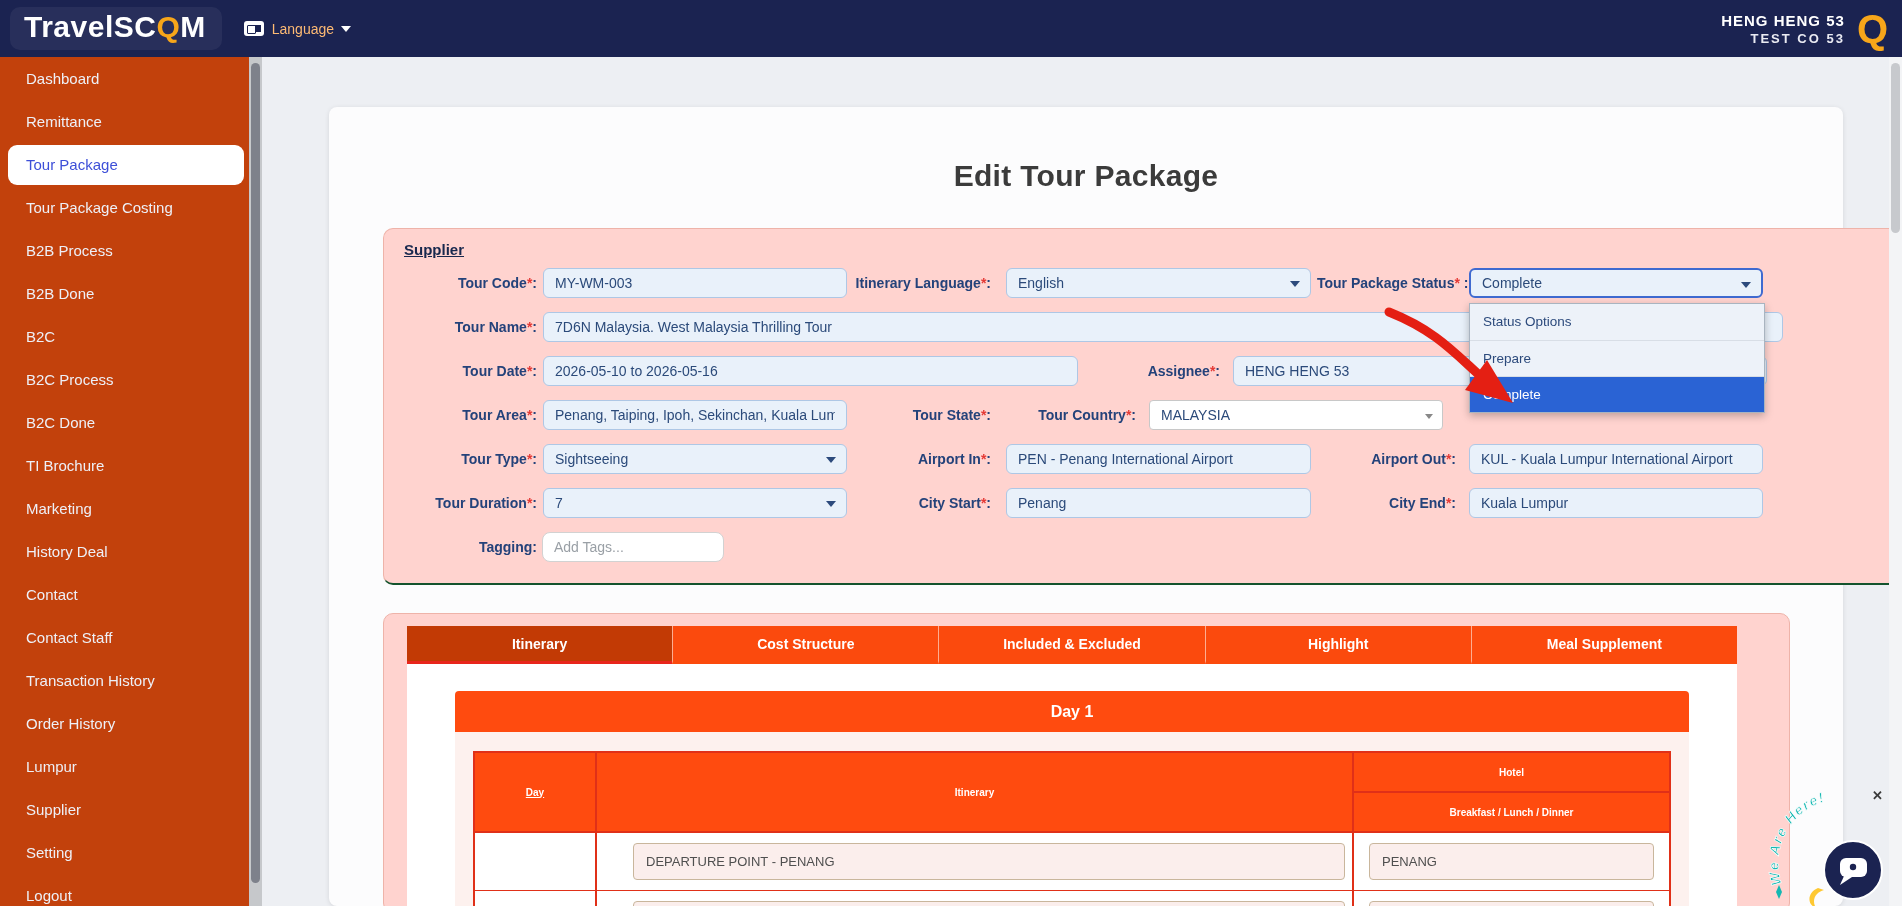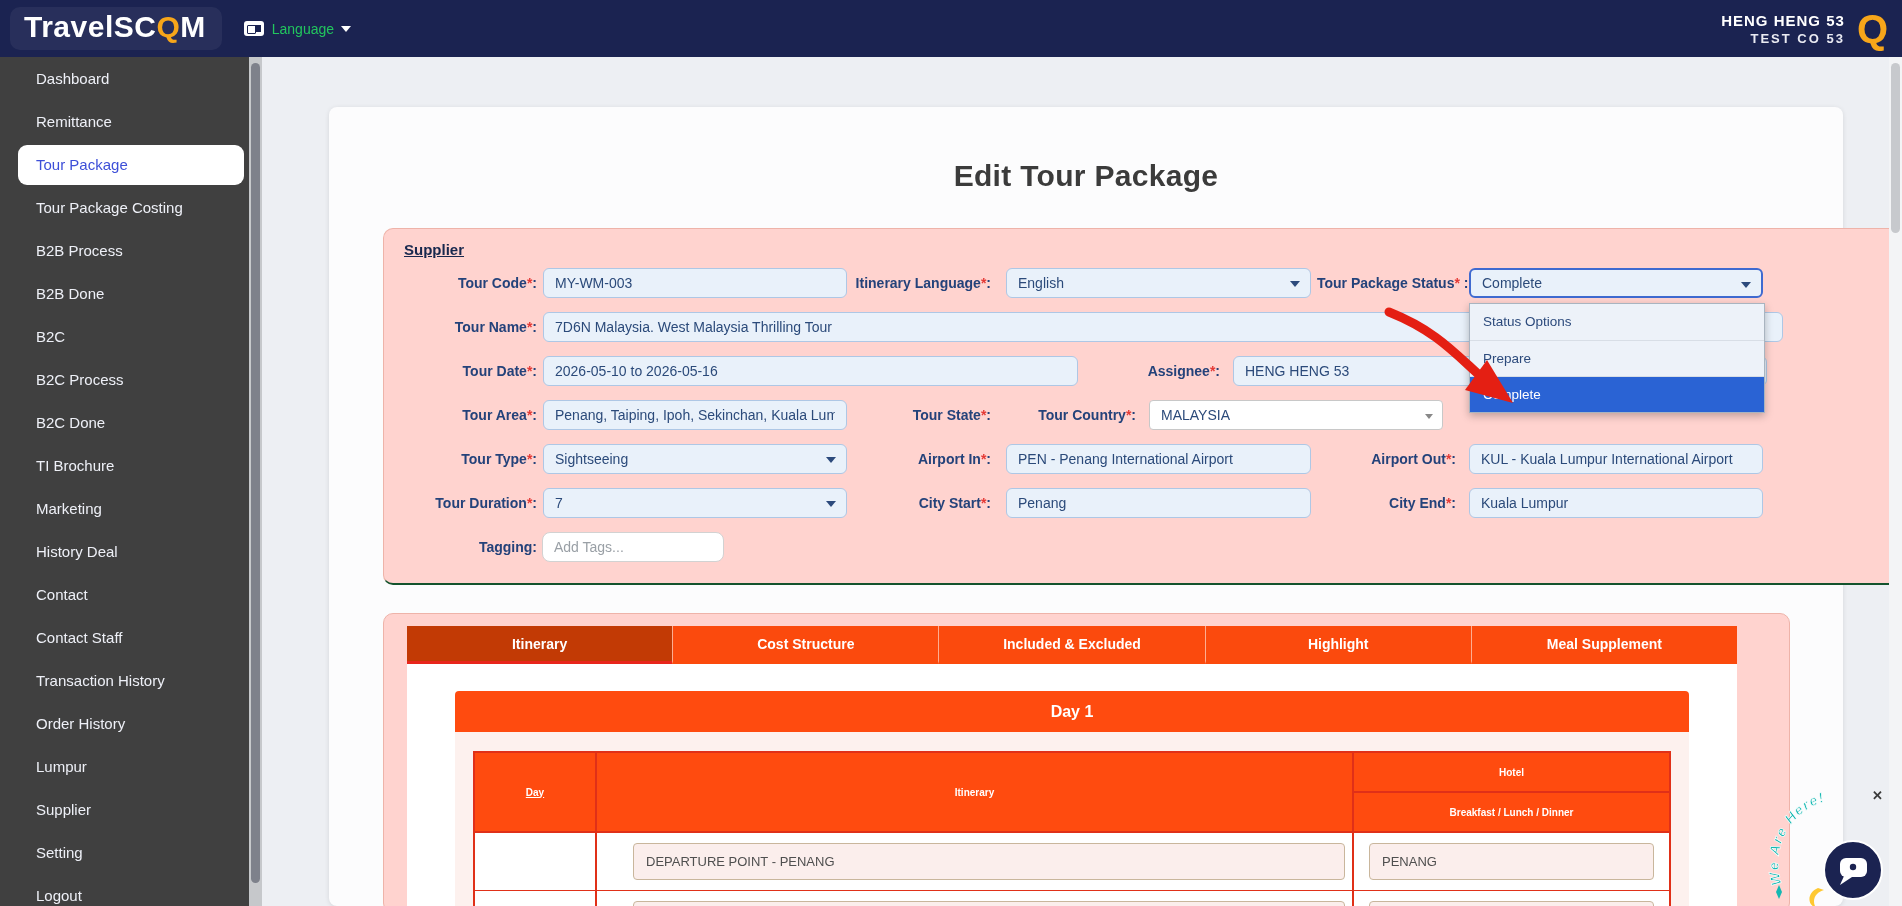--- a/index.html
+++ b/index.html
@@ -11,31 +11,31 @@
             display:flex; align-items:center; z-index:60; }
   .brand-pill { margin-left:10px; padding:3px 16px 6px 14px; background:rgba(255,255,255,.06);
                 border-radius:10px; display:flex; align-items:center; }
   .brand { font-size:30px; font-weight:800; color:#fff; letter-spacing:.5px; }
   .brand .q { color:#f7a61a; }
   .lang-wrap { display:flex; align-items:center; margin-left:22px; color:#fff; cursor:pointer; }
   .lang-icon { width:20px; height:15px; background:#fff; border-radius:3px; position:relative; margin-right:8px; }
   .lang-icon::before { content:""; position:absolute; left:3px; top:4px; width:7px; height:7px;
                        border:1.5px solid #1b2351; border-radius:1px; }
   .lang-icon::after { content:""; position:absolute; right:3px; top:4px; width:6px; height:7px; background:#1b2351; }
-  .lang-label { font-size:14px; color:#22c55e; }
+  .lang-label { font-size:14px; color:#fdba74; }
   .caret-down { width:0; height:0; border-left:5px solid transparent; border-right:5px solid transparent;
                 border-top:6px solid #fff; margin-left:7px; }
   .top-right { margin-left:auto; display:flex; align-items:center; margin-right:14px; }
   .user-block { text-align:right; color:#fff; margin-right:12px; }
   .user-name { font-size:15px; font-weight:bold; letter-spacing:1px; }
   .user-co { font-size:13px; font-weight:bold; letter-spacing:2px; color:#e9eaf2; margin-top:2px; }
   .q-logo { font-size:40px; font-weight:800; color:#f7a61a; line-height:40px; }
 
   
-  .sidebar { position:absolute; left:0; top:57px; width:249px; height:849px; background:#404040; z-index:55;padding-left:10px; }
+  .sidebar { position:absolute; left:0; top:57px; width:249px; height:849px; background:#c2410c; z-index:55; }
   .nav-item { height:43px; line-height:43px; padding-left:26px; font-size:15px; color:#eef0f7; cursor:pointer;
               white-space:nowrap; }
   .nav-item.active { background:#fff; color:#3d4fd8; border-radius:9px; margin:0 5px 0 8px;
                      padding-left:18px; height:40px; line-height:40px; margin-top:2px; margin-bottom:1px; }
   .sb-scroll-track { position:absolute; left:249px; top:57px; width:13px; height:849px; background:#c6c8cb; z-index:56; }
   .sb-scroll-thumb { position:absolute; left:2px; top:6px; width:9px; height:820px; background:#7e818b; border-radius:5px; }
 
   
   .pg-scroll-track { position:absolute; left:1889px; top:57px; width:13px; height:849px; background:#f3f4f6; z-index:56; }
   .pg-scroll-thumb { position:absolute; left:2px; top:6px; width:9px; height:170px; background:#c7c9cd; border-radius:5px; }

